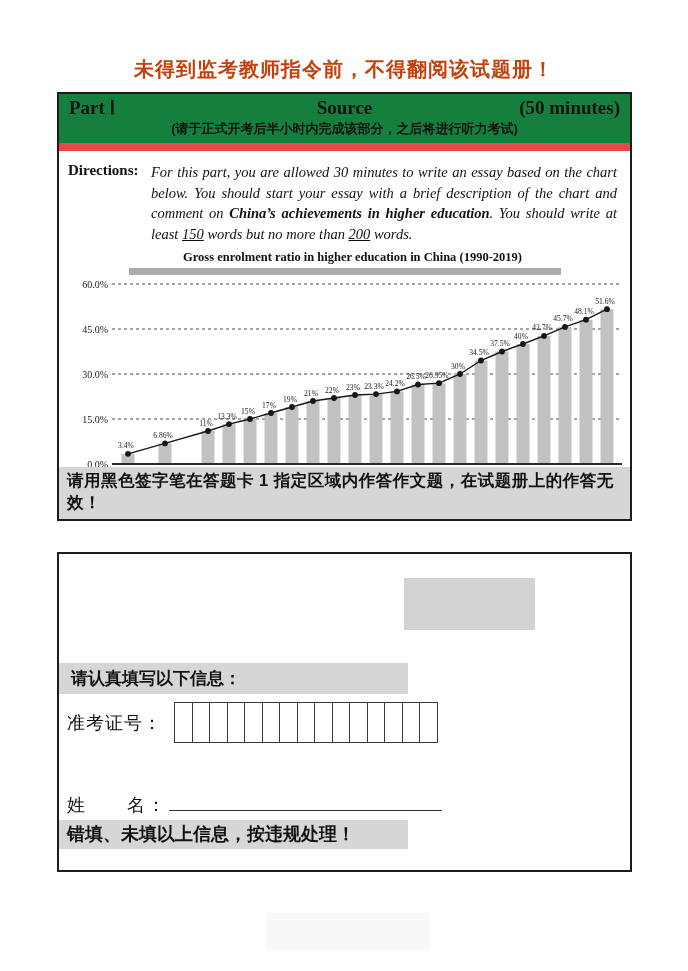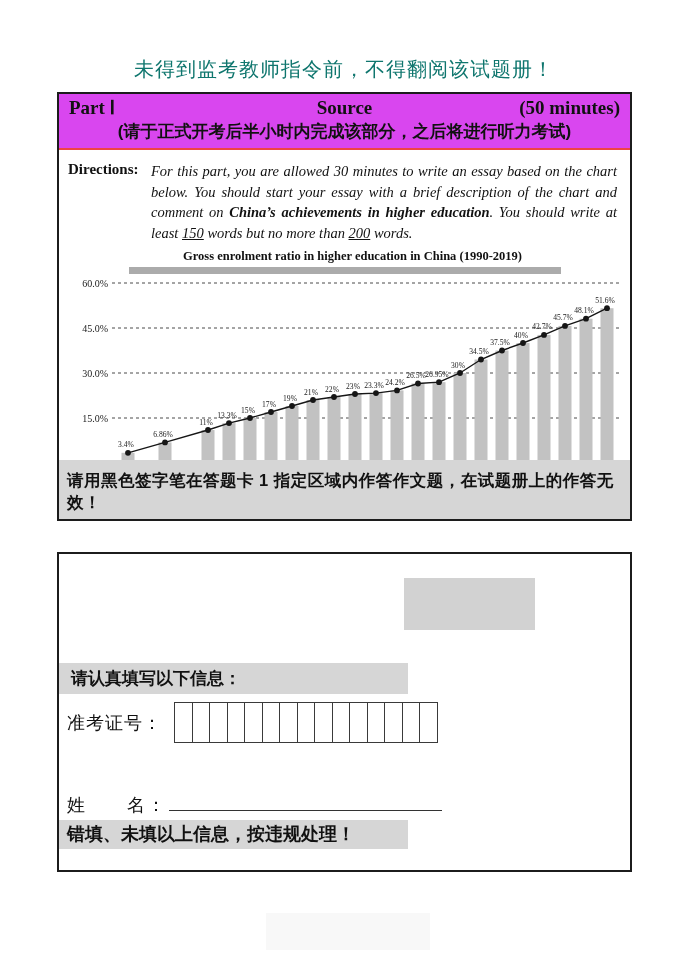--- a/index.html
+++ b/index.html
@@ -2,35 +2,35 @@
 <html><head>
 <meta charset="utf-8">
 <style>
   html,body{margin:0;padding:0;}
   body{
     width:688px;height:971px;background:#ffffff;position:relative;
     font-family:"Liberation Sans",sans-serif;color:#111;overflow:hidden;
   }
   .top-warning{
     position:absolute;top:56px;left:0;width:100%;text-align:center;
-    font-weight:normal;font-size:20px;letter-spacing:1px;color:#0f766e;
+    font-weight:bold;font-size:20px;letter-spacing:1px;color:#c2410c;
   }
   .box{
     position:absolute;left:57px;width:575px;border:2px solid #1c1c1c;
     background:#fff;box-sizing:border-box;
   }
   #box1{top:92px;height:429px;}
   #box2{top:552px;height:320px;}
   
-  .band{background:#d946ef;border-bottom:2px solid #ef4444;padding:2px 10px 5px 10px;}
+  .band{background:#15803d;border-bottom:8px solid #ef4444;padding:2px 10px 5px 10px;}
   .band-row1{display:flex;align-items:baseline;font-family:"Liberation Serif",serif;font-weight:bold;font-size:19px;}
   .band-row1 .l{flex:1;text-align:left;}
   .band-row1 .c{flex:1;text-align:center;}
   .band-row1 .r{flex:1;text-align:right;}
-  .band-row2{text-align:center;font-weight:bold;font-size:17px;margin-top:1px;}
+  .band-row2{text-align:center;font-weight:bold;font-size:13px;margin-top:1px;}
   
   .directions{display:flex;padding:11px 13px 4px 9px;}
   .directions .dlabel{
     width:83px;flex:0 0 83px;font-family:"Liberation Serif",serif;
     font-weight:bold;font-size:15px;
   }
   .directions .dtext{
     flex:1;font-family:"Liberation Serif",serif;font-style:italic;
     font-size:14.5px;line-height:1.42;text-align:justify;
   }
@@ -46,21 +46,21 @@
   svg text{font-family:"Liberation Serif",serif;fill:#1a1a1a;}
   .source-line{
     text-align:right;font-family:"Liberation Serif",serif;font-size:11.5px;
     padding-right:16px;margin-top:-6px;
   }
   .cgtn-divider{display:flex;align-items:center;margin:3px 14px 0 14px;}
   .cgtn-divider .hl{flex:1;height:2px;background:#1e1e1e;}
   .cgtn-divider .wm{font-family:"Liberation Serif",serif;font-size:10.5px;padding:0 4px;}
   .box1-footer{
     position:absolute;left:0;right:0;bottom:0;background:#d6d6d6;
-    font-weight:bold;font-size:16.5px;padding:10px 8px 5px 8px;letter-spacing:0.5px;
+    font-weight:bold;font-size:16.5px;padding:3px 8px 5px 8px;letter-spacing:0.5px;
   }
   
   .gray-rect{position:absolute;left:345px;top:24px;width:131px;height:52px;background:#d2d2d2;}
   .fill-info-band{
     position:absolute;left:0;top:109px;width:349px;height:31px;background:#d6d6d6;
     font-weight:bold;font-size:17px;line-height:31px;padding-left:12px;box-sizing:border-box;
   }
   .ticket-row{position:absolute;left:8px;top:148px;display:flex;align-items:center;}
   .ticket-label{font-size:18px;letter-spacing:1px;margin-right:12px;}
   .ticket-cells{display:flex;}

